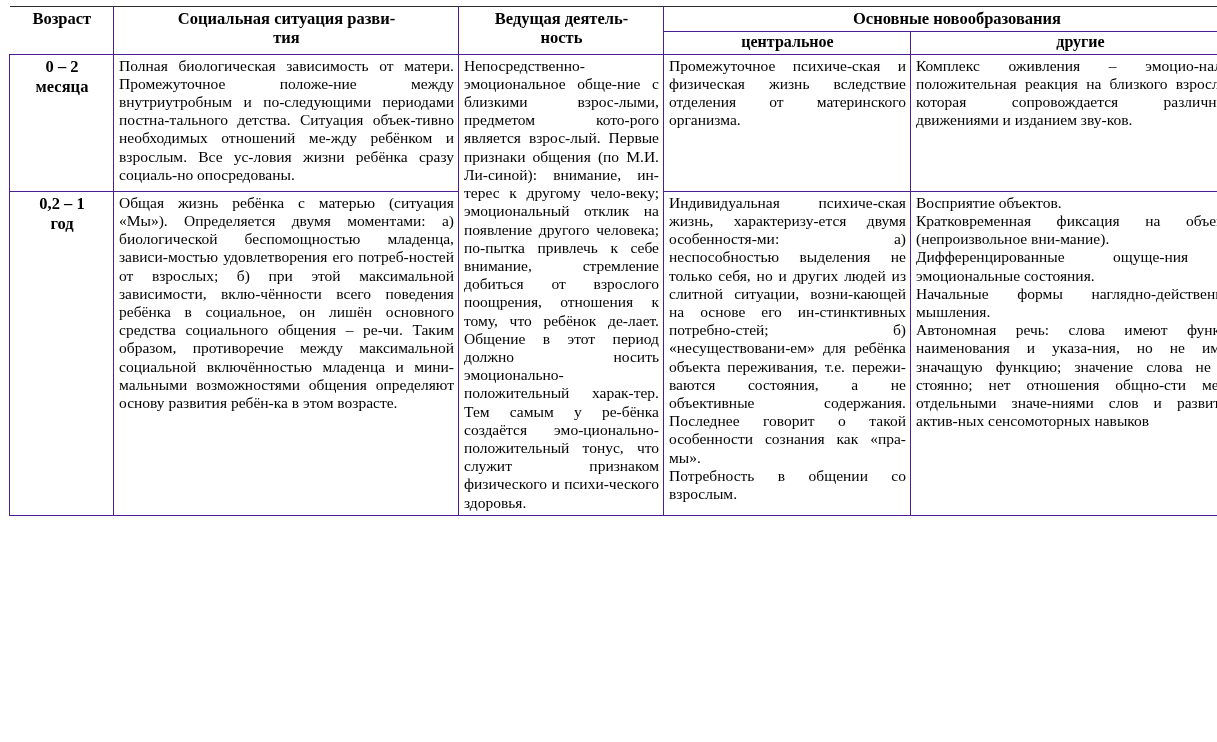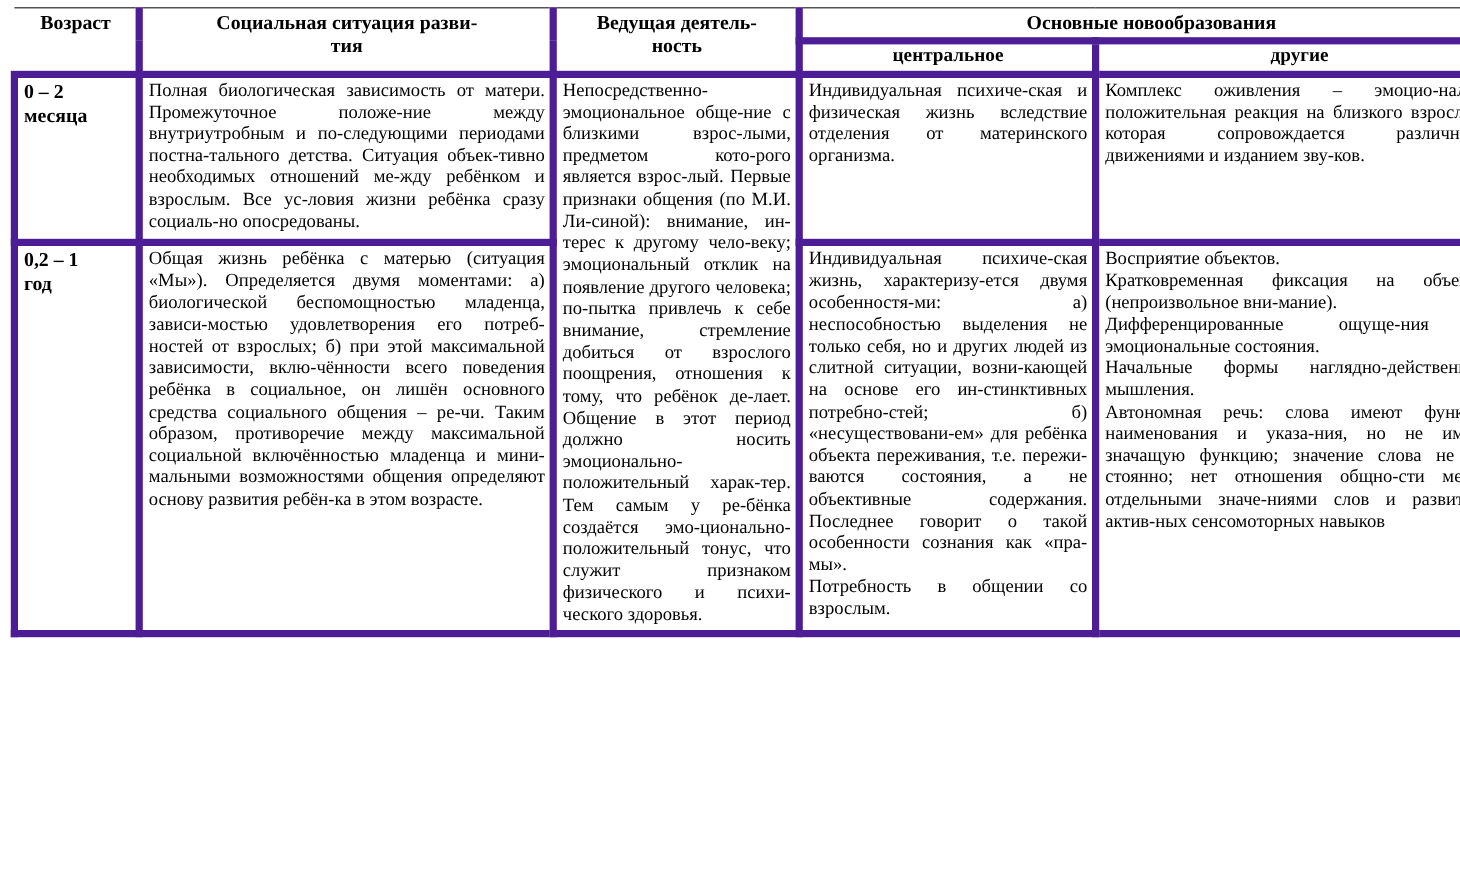--- a/index.html
+++ b/index.html
@@ -27,21 +27,21 @@
   table.psy-table {
     border-collapse: collapse;
     table-layout: fixed;
     width: 1240px;          
     font-size: 15.5px;
     line-height: 1.175;
   }
 
   table.psy-table td,
   table.psy-table th {
-    border: 6px solid #4c1d95;
+    border: 1px solid #4c1d95;
     vertical-align: top;
     padding: 2px 4px 3px 5px;
     box-sizing: border-box;
   }
 
   
   col.c-age   { width: 104px; }
   col.c-soc   { width: 345px; }
   col.c-act   { width: 205px; }
   col.c-centr { width: 247px; }
@@ -63,20 +63,21 @@
     font-size: 16px;
     padding-top: 1px;
     padding-bottom: 2px;
   }
   
   thead tr.r1 th { border-top: none; }
   thead tr.r1 th.first-th { border-left: none; }
 
   
   td.age {
+    text-align: center;
     font-weight: bold;
     font-size: 16.5px;
     line-height: 1.22;
     padding-top: 3px;
   }
 
   
   td.just {
     text-align: justify;
     text-align-last: left;
@@ -114,21 +115,21 @@
       <tr class="r2">
         <th class="sub-head">центральное</th>
         <th class="sub-head">другие</th>
       </tr>
     </thead>
     <tbody>
       <tr>
         <td class="age">0 – 2<br>месяца</td>
         <td class="just">Полная биологическая зависимость от матери. Промежуточное положе-ние между внутриутробным и по-следующими периодами постна-тального детства. Ситуация объек-тивно необходимых отношений ме-жду ребёнком и взрослым. Все ус-ловия жизни ребёнка сразу социаль-но опосредованы.</td>
         <td class="just" rowspan="2">Непосредственно-эмоциональное обще-ние с близкими взрос-лыми, предметом кото-рого является взрос-лый. Первые признаки общения (по М.И. Ли-синой): внимание, ин-терес к другому чело-веку; эмоциональный отклик на появление другого человека; по-пытка привлечь к себе внимание, стремление добиться от взрослого поощрения, отношения к тому, что ребёнок де-лает. Общение в этот период должно носить эмоционально-положительный харак-тер. Тем самым у ре-бёнка создаётся эмо-ционально-положительный тонус, что служит признаком физического и психи-ческого здоровья.</td>
-        <td class="just">Индивидуальная психиче-ская и физическая жизнь вследствие отделения от материнского организма.</td>
+        <td class="just">Промежуточное психиче-ская и физическая жизнь вследствие отделения от материнского организма.</td>
         <td class="just">Комплекс оживления – эмоцио-нально положительная реакция на близкого взрослого, которая сопровождается различными движениями и изданием зву-ков.</td>
       </tr>
       <tr>
         <td class="age">0,2 – 1<br>год</td>
         <td class="just">Общая жизнь ребёнка с матерью (ситуация «Мы»). Определяется двумя моментами: а) биологической беспомощностью младенца, зависи-мостью удовлетворения его потреб-ностей от взрослых; б) при этой максимальной зависимости, вклю-чённости всего поведения ребёнка в социальное, он лишён основного средства социального общения – ре-чи. Таким образом, противоречие между максимальной социальной включённостью младенца и мини-мальными возможностями общения определяют основу развития ребён-ка в этом возрасте.</td>
         <td class="just">Индивидуальная психиче-ская жизнь, характеризу-ется двумя особенностя-ми: а) неспособностью выделения не только себя, но и других людей из слитной ситуации, возни-кающей на основе его ин-стинктивных потребно-стей; б) «несуществовани-ем» для ребёнка объекта переживания, т.е. пережи-ваются состояния, а не объективные содержания. Последнее говорит о такой особенности сознания как «пра-мы».<br>Потребность в общении со взрослым.</td>
         <td class="just">Восприятие объектов.<br>Кратковременная фиксация на объектах (непроизвольное вни-мание).<br>Дифференцированные ощуще-ния и эмоциональные состояния.<br>Начальные формы наглядно-действенного мышления.<br>Автономная речь: слова имеют функции наименования и указа-ния, но не имеют значащую функцию; значение слова не по-стоянно; нет отношения общно-сти между отдельными значе-ниями слов и развитием актив-ных сенсомоторных навыков</td>
       </tr>
     </tbody>
   </table>

